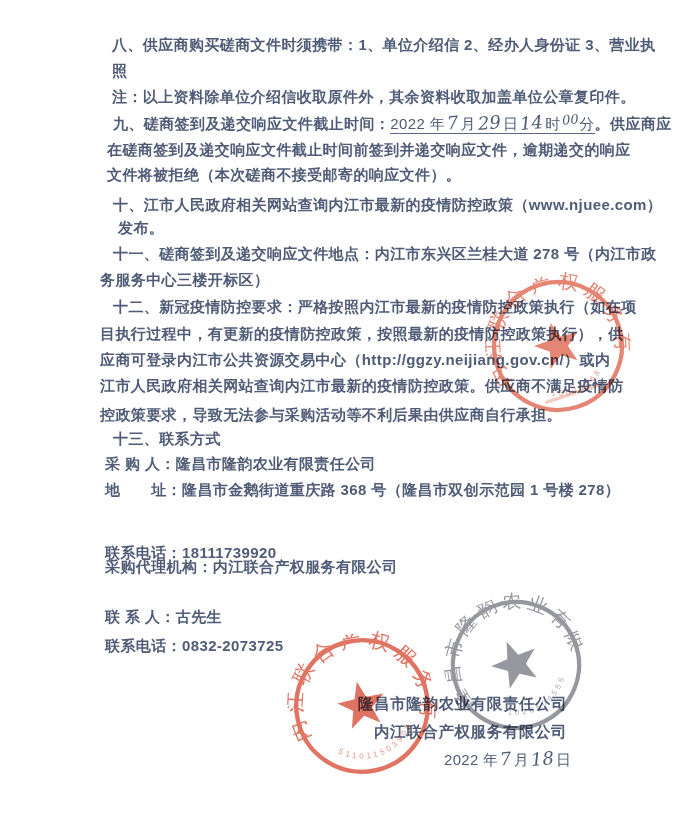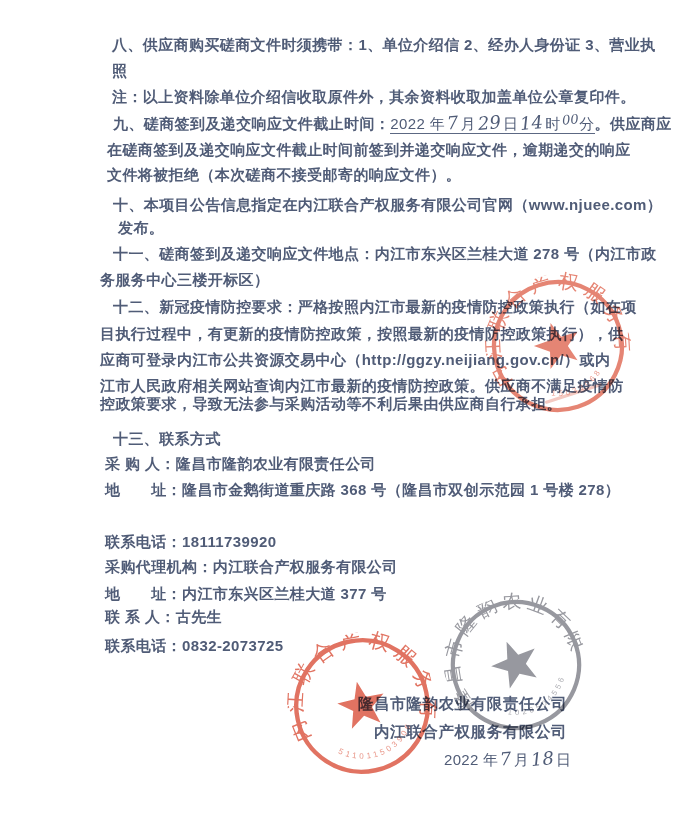--- a/index.html
+++ b/index.html
@@ -36,38 +36,37 @@
 <div class="page">
 
   <div class="line b" style="left:112px;top:34px">八、供应商购买磋商文件时须携带：1、单位介绍信 2、经办人身份证 3、营业执</div>
   <div class="line b" style="left:112px;top:60px">照</div>
   <div class="line b" style="left:112px;top:86px">注：以上资料除单位介绍信收取原件外，其余资料收取加盖单位公章复印件。</div>
 
   <div class="line" style="left:113px;top:112px"><span class="b">九、磋商签到及递交响应文件截止时间：</span><span class="u"><span>2022 年</span><span class="hw">7</span><span>月</span><span class="hw">29</span><span>日</span><span class="hw">14</span><span>时</span><span class="hw hw-sup">00</span><span>分</span></span><span class="b">。供应商应</span></div>
   <div class="line b" style="left:107px;top:139px">在磋商签到及递交响应文件截止时间前签到并递交响应文件，逾期递交的响应</div>
   <div class="line b" style="left:107px;top:164px">文件将被拒绝（本次磋商不接受邮寄的响应文件）。</div>
 
-  <div class="line b" style="left:113px;top:194px">十、本项目公告信息指定在内江联合产权服务有限公司官网（www.njuee.com）</div>
+  <div class="line b" style="left:113px;top:194px">十、江市人民政府相关网站查询内江市最新的疫情防控政策（www.njuee.com）</div>
   <div class="line b" style="left:118px;top:217px">发布。</div>
 
   <div class="line b" style="left:113px;top:243px">十一、磋商签到及递交响应文件地点：内江市东兴区兰桂大道 278 号（内江市政</div>
   <div class="line b" style="left:100px;top:269px">务服务中心三楼开标区）</div>
 
   <div class="line b" style="left:100px;top:323px">目执行过程中，有更新的疫情防控政策，按照最新的疫情防控政策执行），供</div>
   <div class="line b" style="left:113px;top:296px">十二、新冠疫情防控要求：严格按照内江市最新的疫情防控政策执行（如在项</div>
   <div class="line b" style="left:100px;top:349px">应商可登录内江市公共资源交易中心（http://ggzy.neijiang.gov.cn/）或内</div>
   <div class="line b" style="left:100px;top:375px">江市人民政府相关网站查询内江市最新的疫情防控政策。供应商不满足疫情防</div>
-  <div class="line b" style="left:100px;top:393px">控政策要求，导致无法参与采购活动等不利后果由供应商自行承担。</div>
+  <div class="line b" style="left:100px;top:404px">控政策要求，导致无法参与采购活动等不利后果由供应商自行承担。</div>
 
   <div class="line b" style="left:113px;top:428px">十三、联系方式</div>
   <div class="line b" style="left:105px;top:453px"><span>采 购 人：</span><span>隆昌市隆韵农业有限责任公司</span></div>
   <div class="line b" style="left:105px;top:479px"><span>地　　址：</span><span>隆昌市金鹅街道重庆路 368 号（隆昌市双创示范园 1 号楼 278）</span></div>
-  <div class="line b" style="left:105px;top:531px"><span>联系电话：</span><span>18111739920</span></div>
+  <div class="line b" style="left:105px;top:542px"><span>联系电话：</span><span>18111739920</span></div>
   <div class="line b" style="left:105px;top:556px"><span>采购代理机构：</span><span>内江联合产权服务有限公司</span></div>
-  <div class="line b" style="left:105px;top:583px"><span>地　　址：</span><span>内江市东兴区兰桂大道 377 号</span></div>
   <div class="line b" style="left:105px;top:606px"><span>联 系 人：</span><span>古先生</span></div>
   <div class="line b" style="left:105px;top:635px"><span>联系电话：</span><span>0832-2073725</span></div>
 
   <div class="signoff" style="left:358px;top:694px">隆昌市隆韵农业有限责任公司</div>
   <div class="signoff" style="left:374px;top:722px">内江联合产权服务有限公司</div>
   <div class="dateline" style="left:444px;top:748px"><span>2022 年</span><span class="hw">7</span><span>月</span><span class="hw">18</span><span>日</span></div>
 
   <svg class="seal red2" style="left:487px;top:275px;width:142px;height:142px;transform:rotate(-18deg)" viewBox="0 0 200 200">
     <defs>
       <path id="a1t" d="M 23,128 A 82,82 0 1 1 177,128" fill="none"></path>

